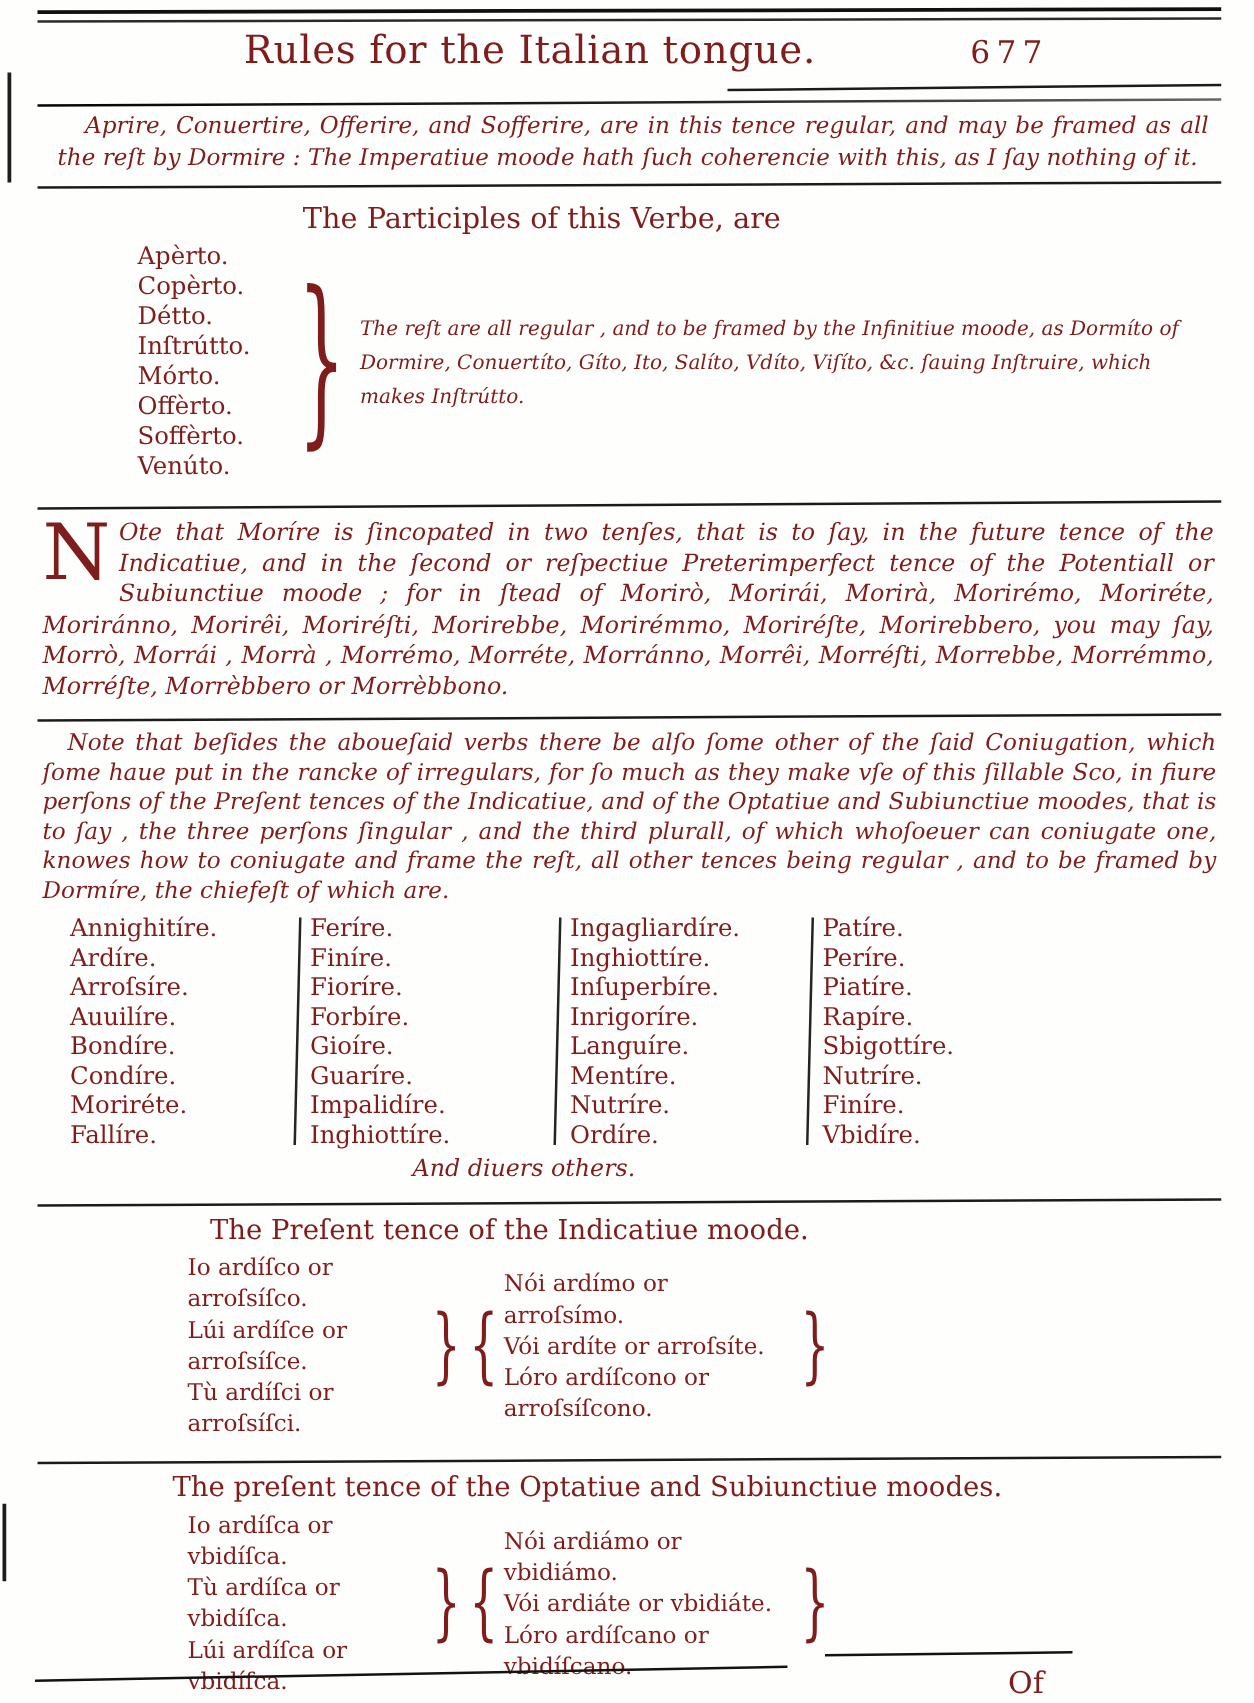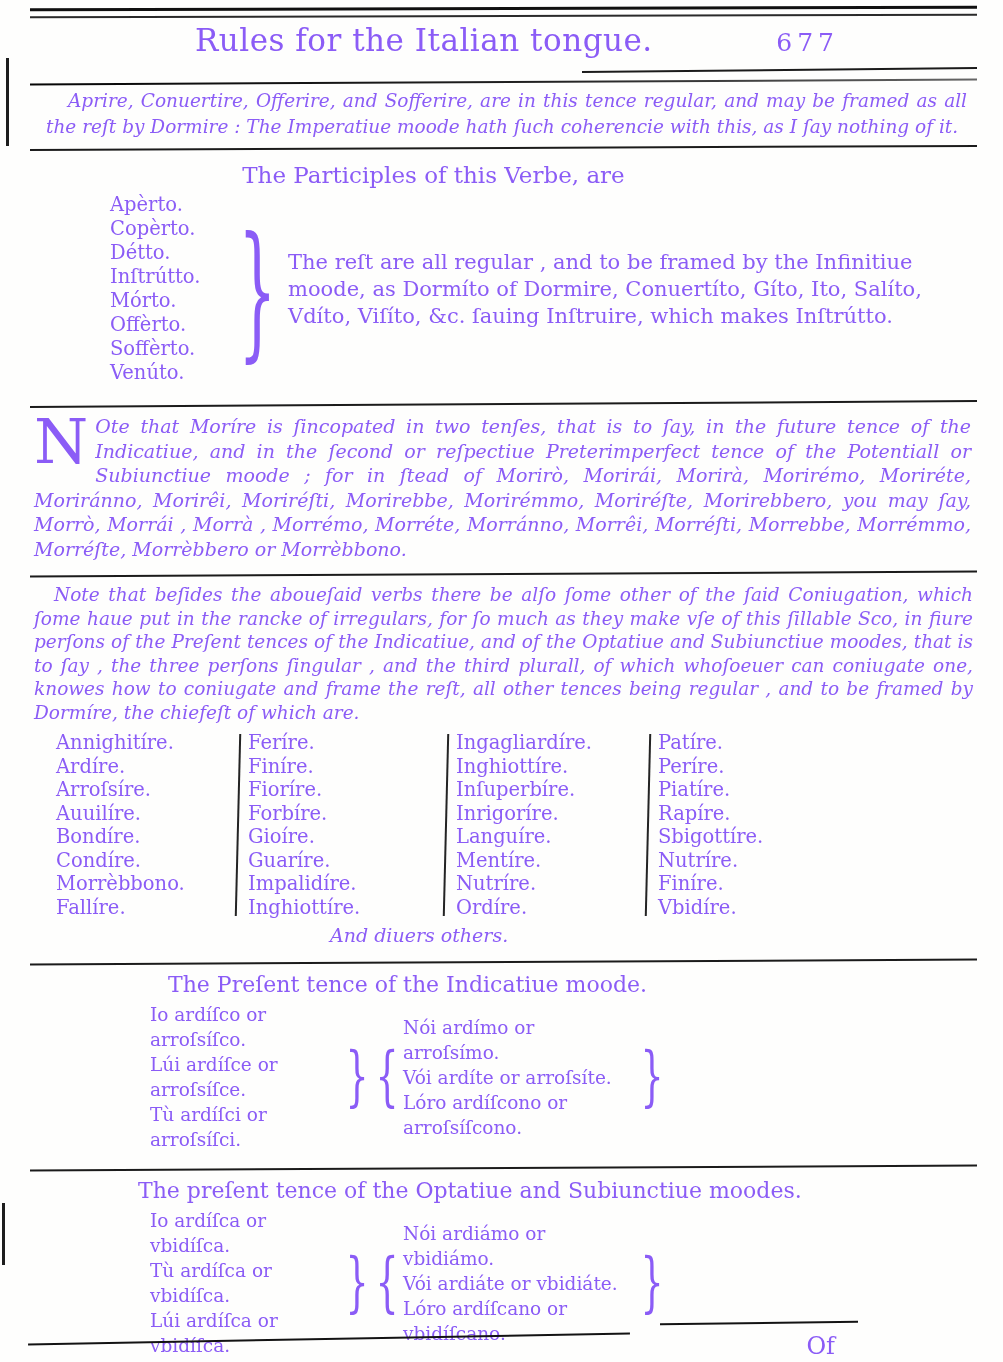--- a/index.html
+++ b/index.html
@@ -2,41 +2,41 @@
 <html><head>
 <meta charset="utf-8">
 <style>
   html,body{margin:0;padding:0;background:#ffffff;}
   .page{
     position:relative;
     width:1003px;height:1362px;
     box-sizing:border-box;
     padding:4px 26px 0 30px;
     background:#fefefd;
-    color:#8b5cf6;
+    color:#7f1d1d;
     font-family:"DejaVu Serif","Liberation Serif",serif;
     overflow:hidden;
   }
   .rule{height:2px;background:#1b1b1b;border:0;}
   .rule.faded{background:linear-gradient(to right,#050505 0%,#222 55%,#666 100%);}
   .top-double{height:5px;border-top:3px solid #101010;border-bottom:2px solid #2a2a2a;transform:rotate(-0.15deg);margin-top:3px;}
   .header{display:flex;align-items:baseline;height:47px;margin-top:5px;}
   .title{font-size:31px;margin-left:165px;letter-spacing:0.5px;}
   .pagenum{margin-left:auto;margin-right:138px;font-size:25px;letter-spacing:5px;}
   .short-rule{width:395px;margin-left:auto;margin-right:0;height:2px;background:#1b1b1b;transform:rotate(-0.6deg);}
   .intro-rule-top{margin-top:10px;transform:rotate(-0.3deg);}
   .intro{font-style:italic;font-size:18.5px;line-height:26px;margin:5px 10px 7px 16px;text-align:justify;text-indent:22px;}
   .intro-rule-bottom{transform:rotate(-0.25deg);}
   .part-heading{font-size:23px;font-weight:normal;text-align:center;margin:13px 235px 5px 95px;}
   .part-row{display:flex;margin-left:80px;}
   .part-list{list-style:none;margin:0;padding:0;font-size:19.5px;line-height:24px;width:132px;}
   .brace{display:inline-block;line-height:1;font-weight:normal;}
   .part-brace-box{height:192px;display:flex;align-items:center;width:36px;}
   .part-brace{font-size:48px;transform:scaleY(3.05) scaleX(1.25);}
-  .part-note{font-size:21px;line-height:27px;align-self:center;margin:0 6px 0 10px;flex:1;}
+  .part-note{font-style:italic;font-size:16px;line-height:27px;align-self:center;margin:0 6px 0 10px;flex:1;}
   .sec-rule{margin-top:18px;transform:rotate(-0.35deg);}
   .morire{font-style:italic;font-size:19px;line-height:24.5px;text-align:justify;margin:9px 6px 0 4px;}
   .dropcap{float:left;font-size:62px;line-height:49px;font-style:normal;margin:3px 7px 0 0;}
   .sco-rule{margin-top:12px;transform:rotate(-0.3deg);}
   .sco{font-style:italic;font-size:18.5px;line-height:23.5px;text-align:justify;text-indent:20px;margin:8px 4px 0 4px;}
   .verbs-row{display:flex;margin:7px 0 0 26px;font-size:19.5px;}
   .verb-col{list-style:none;margin:0;padding:0;line-height:23.5px;}
   .col-w1{width:172px;}.col-w2{width:188px;}.col-w3{width:182px;}.col-w4{width:150px;}
   .vsep{width:2px;height:182px;background:#242424;margin:0 9px;align-self:center;transform:rotate(1.4deg);}
   .and-others{font-style:italic;font-size:19px;margin:5px 0 0 300px;}
@@ -103,21 +103,21 @@
   <p class="sco">Note that beſides the aboueſaid verbs there be alſo ſome other of the ſaid Coniugation, which ſome haue put in the rancke of irregulars, for ſo much as they make vſe of this ſillable Sco, in fiure perſons of the Preſent tences of the Indicatiue, and of the Optatiue and Subiunctiue moodes, that is to ſay , the three perſons ſingular , and the third plurall, of which whoſoeuer can coniugate one, knowes how to coniugate and frame the reſt, all other tences being regular , and to be framed by Dormíre, the chiefeſt of which are.</p>
 
   <div class="verbs-row">
     <ul class="verb-col col-w1">
       <li>Annighitíre.</li>
       <li>Ardíre.</li>
       <li>Arroſsíre.</li>
       <li>Auuilíre.</li>
       <li>Bondíre.</li>
       <li>Condíre.</li>
-      <li>Morrèbbono.</li>
+      <li>Moriréte.</li>
       <li>Fallíre.</li>
     </ul>
     <div class="vsep"></div>
     <ul class="verb-col col-w2">
       <li>Feríre.</li>
       <li>Finíre.</li>
       <li>Fioríre.</li>
       <li>Forbíre.</li>
       <li>Gioíre.</li>
       <li>Guaríre.</li>

